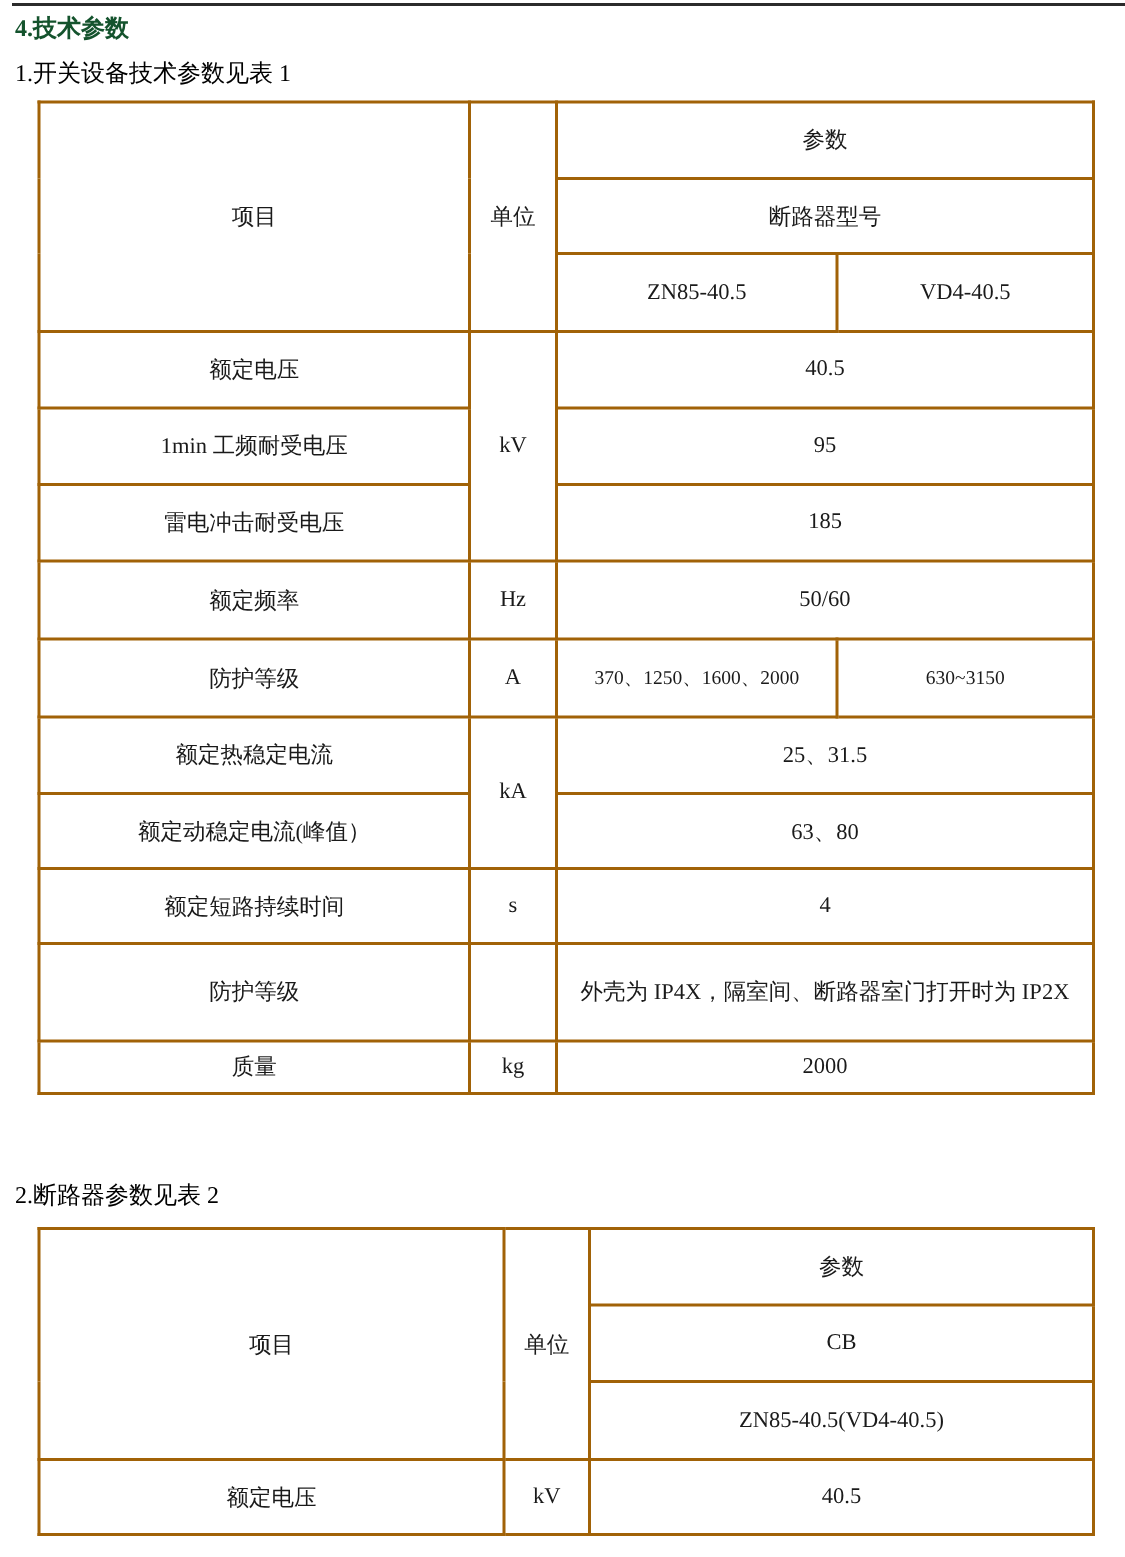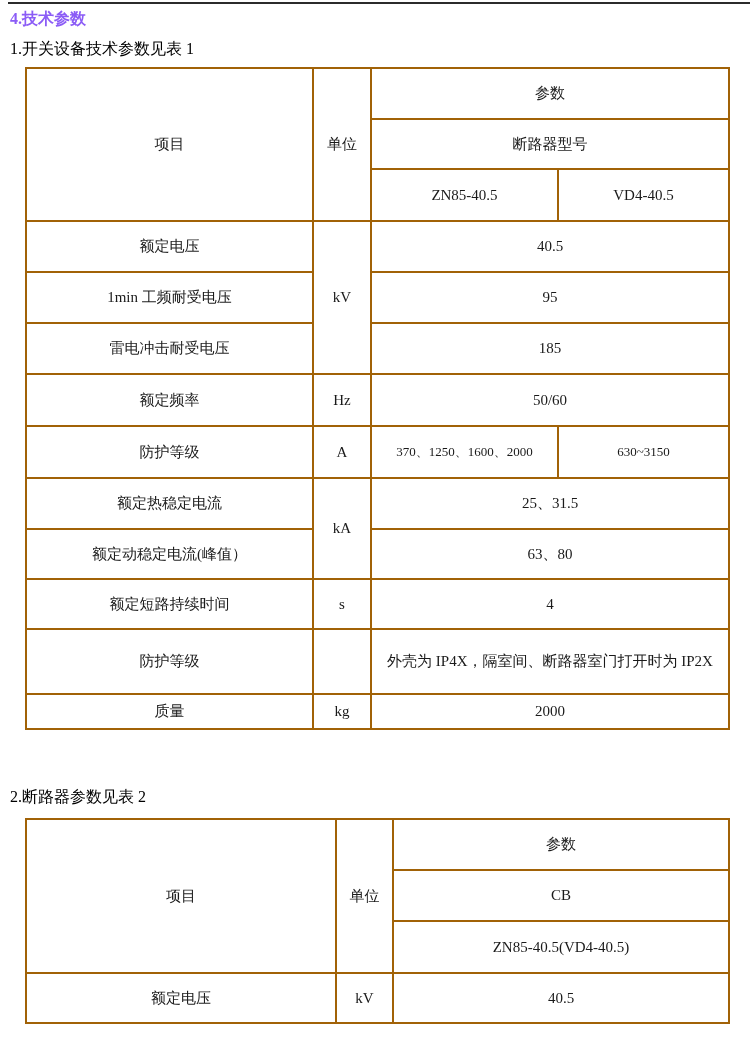--- a/index.html
+++ b/index.html
@@ -16,21 +16,21 @@
   .top-rule {
     position: absolute;
     top: 2px; left: 8px; right: 0;
     border-top: 2px solid #2b2b2b;
   }
   .doc-title {
     position: absolute;
     left: 10px; top: 9px;
     font-size: 16px;
     font-weight: bold;
-    color: #8b5cf6;
+    color: #14532d;
   }
   .section-label {
     position: absolute;
     left: 10px;
     font-size: 16px;
     color: #000000;
     text-align: center;
   }
   .section-1 { top: 39px; }
   .section-2 { top: 787px; }

